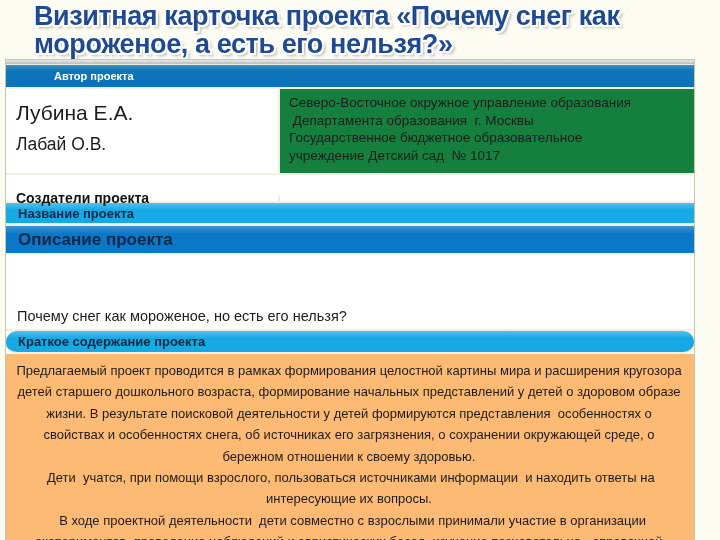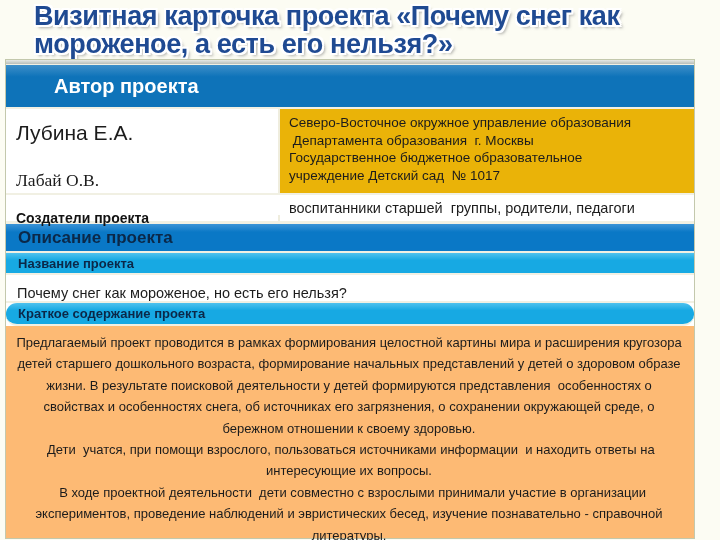--- a/index.html
+++ b/index.html
@@ -47,24 +47,24 @@
     border-bottom: 1px solid #F1F0E3;
   }
   .bar {
     box-sizing: border-box;
     padding-left: 12px;
     display: flex;
     align-items: center;
     border-bottom: 2px solid #F1F0E3;
   }
   .bar-author {
-    height: 44px;
+    height: 24px;
     background: linear-gradient(#3E8FC9 0%, #0E73B9 28%, #0E73B9 100%);
     color: #FFFFFF;
-    font-size: 20px;
+    font-size: 11px;
     font-weight: bold;
     padding-left: 48px;
   }
   .bar-desc {
     height: 30px;
     background: linear-gradient(#3B93D6 0%, #0A78C6 30%, #0A78C6 100%);
     color: #0B2848;
     font-size: 17px;
     font-weight: bold;
     border-top: 1px solid #F1F0E3;
@@ -82,26 +82,26 @@
 
   .row-author { height: 84px; }
   .cell-names {
     width: 274px;
     box-sizing: border-box;
     padding: 7px 10px 0 10px;
     background: #FFFFFF;
     border-right: 2px solid #EFEDDE;
   }
   .name-primary   { font-size: 21px; color: #1C1C1C; margin-top: 5px; }
-  .name-secondary { font-size: 17.5px; color: #1C1C1C; margin-top: 25px; font-family: Liberation Serif, serif; }
+  .name-secondary { font-size: 17.5px; color: #1C1C1C; margin-top: 9px; }
   .cell-institution {
     flex: 1;
     box-sizing: border-box;
     padding: 5px 24px 0 9px;
-    background: #eab308;
+    background: #15803d;
     font-size: 13.5px;
     line-height: 17.6px;
     color: #1C1C1C;
     white-space: pre-wrap;
   }
   .row-creators { height: 26px; align-items: center; }
   .cell-creators-label {
     width: 274px;
     box-sizing: border-box;
     padding-left: 10px;
@@ -112,21 +112,21 @@
     align-self: stretch;
     display: flex; align-items: center; margin-top: 20px;
   }
   .cell-creators-value {
     flex: 1;
     padding-left: 9px;
     font-size: 14.5px;
     color: #1C1C1C;
     white-space: pre-wrap;
   }
-  .row-project-name { height: 26px; align-items: flex-end; }
+  .row-project-name { height: 26px; align-items: center; margin-top: 48px; }
   .cell-project-name {
     padding-left: 7px;
     font-size: 14.5px;
     color: #1C1C1C;
     white-space: pre-wrap;
   }
   .cell-summary {
     box-sizing: border-box;
     background: #fdba74;
     padding: 6px 12px 0 10px;
@@ -157,26 +157,25 @@
         <div class="name-secondary">Лабай О.В.</div>
       </div>
       <div class="cell-institution">Северо-Восточное окружное управление образования
  Департамента образования  г. Москвы
 Государственное бюджетное образовательное
 учреждение Детский сад  № 1017</div>
     </div>
 
     <div class="row row-creators">
       <div class="cell-creators-label">Создатели проекта</div>
-      <div class="cell-creators-value">воспитанники старшей  группы, родители, педагоги</div>
     </div>
 
+    <div class="bar bar-cyan bar-name">Название проекта</div>
+
     <div class="bar bar-desc">Описание проекта</div>
-
-    <div class="bar bar-cyan bar-name">Название проекта</div>
 
     <div class="row row-project-name">
       <div class="cell-project-name"> Почему снег как мороженое, но есть его нельзя?</div>
     </div>
 
     <div class="bar bar-cyan bar-summary">Краткое содержание проекта</div>
 
     <div class="cell-summary">Предлагаемый проект проводится в рамках формирования целостной картины мира и расширения кругозора детей старшего дошкольного возраста, формирование начальных представлений у детей о здоровом образе жизни. В результате поисковой деятельности у детей формируются представления  особенностях о свойствах и особенностях снега, об источниках его загрязнения, о сохранении окружающей среде, о бережном отношении к своему здоровью.
  Дети  учатся, при помощи взрослого, пользоваться источниками информации  и находить ответы на  интересующие их вопросы.
   В ходе проектной деятельности  дети совместно с взрослыми принимали участие в организации экспериментов, проведение наблюдений и эвристических бесед, изучение познавательно - справочной литературы.</div>

